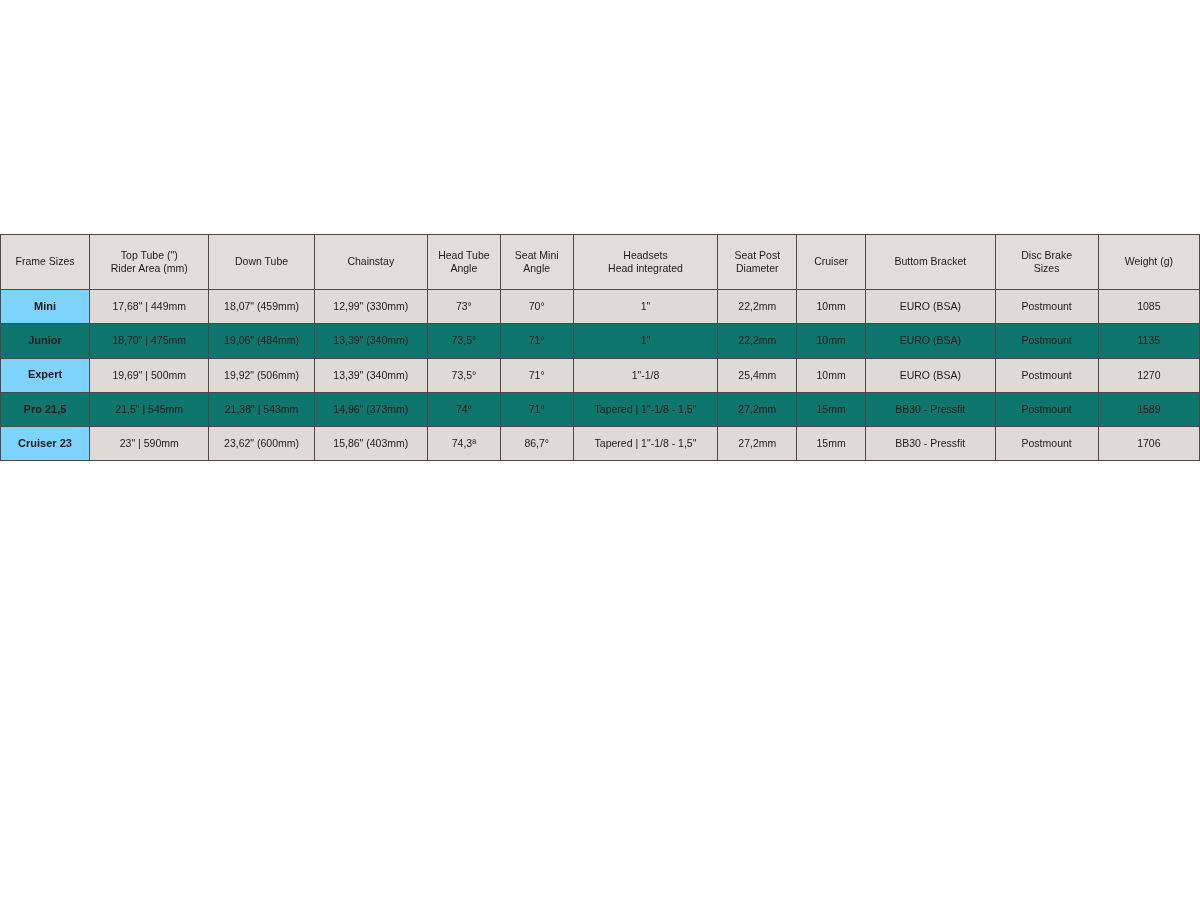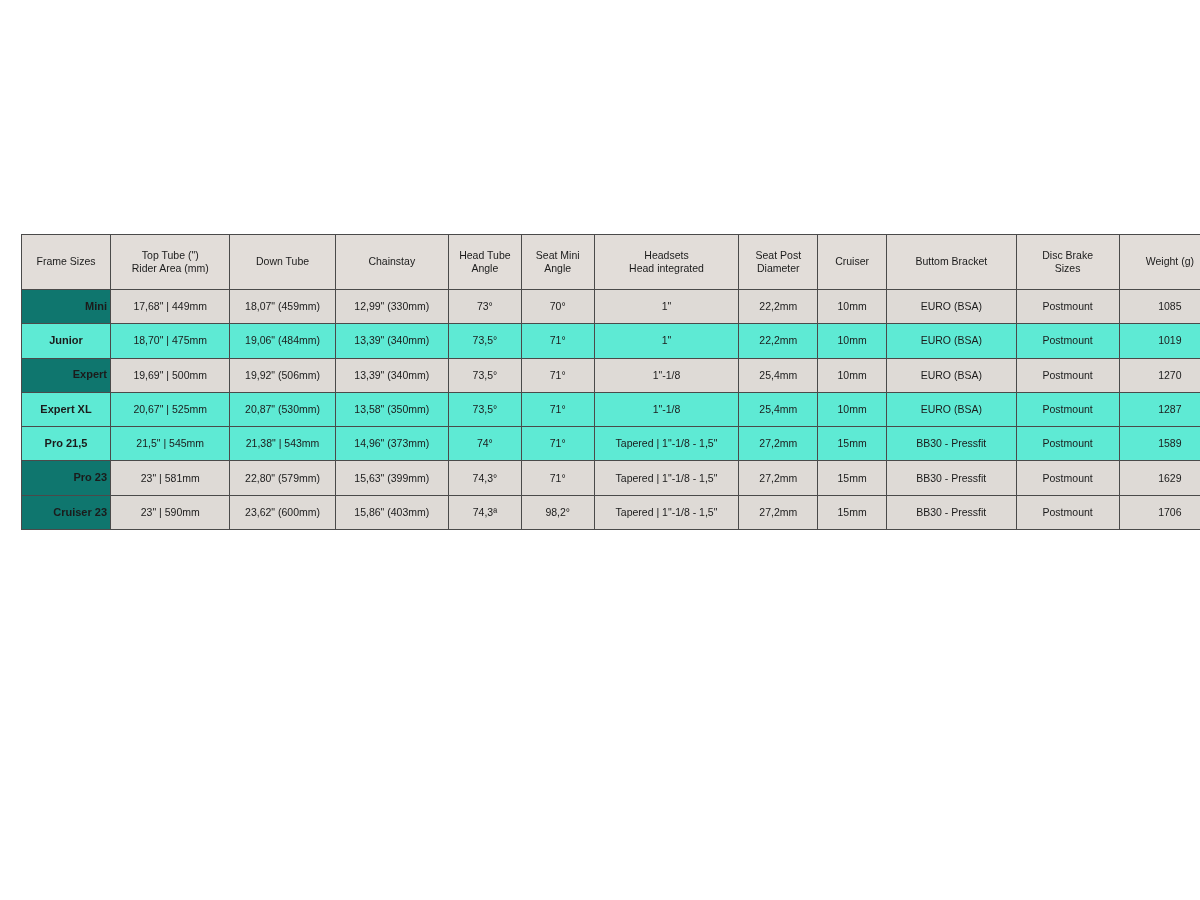--- a/index.html
+++ b/index.html
@@ -15,21 +15,20 @@
     width: 1200px;
     height: 900px;
     background: #ffffff;
     overflow: hidden;
   }
   #geo-table-wrap {
     position: absolute;
     left: 0px;
     top: 234px;
     width: 1128px;
-    margin-left: 21px;
   }
   table.geo {
     border-collapse: collapse;
     width: 1200px;
     table-layout: fixed;
   }
   table.geo th, table.geo td {
     border: 1px solid #4a4a4a;
     text-align: center;
     vertical-align: middle;
@@ -47,30 +46,29 @@
   table.geo thead th .hdr-line2 {
     display: block;
   }
   table.geo tbody tr {
     height: 34.3px;
   }
   table.geo tbody tr.row-alt td {
     background: #dedad6;
   }
   table.geo tbody tr.row-plain td {
-    background: #5eead4;
+    background: #0f766e;
   }
   table.geo tbody td.col-size {
     background: #e2ddd9;
     font-weight: 700;
     font-size: 11px;
   }
   table.geo tbody tr.row-alt td.col-size {
-    background: #0f766e;
-    text-align: right;
+    background: #7dd3fc;
   }
   
   col.c0  { width: 88px; }
   col.c1  { width: 118px; }
   col.c2  { width: 104px; }
   col.c3  { width: 112px; }
   col.c4  { width: 72px; }
   col.c5  { width: 72px; }
   col.c6  { width: 143px; }
   col.c7  { width: 78px; }
@@ -135,85 +133,57 @@
             <td>18,70" | 475mm</td>
             <td>19,06" (484mm)</td>
             <td>13,39" (340mm)</td>
             <td>73,5°</td>
             <td>71°</td>
             <td>1"</td>
             <td>22,2mm</td>
             <td>10mm</td>
             <td>EURO (BSA)</td>
             <td>Postmount</td>
-            <td>1019</td>
+            <td>1135</td>
           </tr>
           <tr class="row-alt">
             <td class="col-size">Expert</td>
             <td>19,69" | 500mm</td>
             <td>19,92" (506mm)</td>
             <td>13,39" (340mm)</td>
             <td>73,5°</td>
             <td>71°</td>
             <td>1"-1/8</td>
             <td>25,4mm</td>
             <td>10mm</td>
             <td>EURO (BSA)</td>
             <td>Postmount</td>
             <td>1270</td>
           </tr>
           <tr class="row-plain">
-            <td class="col-size">Expert XL</td>
-            <td>20,67" | 525mm</td>
-            <td>20,87" (530mm)</td>
-            <td>13,58" (350mm)</td>
-            <td>73,5°</td>
-            <td>71°</td>
-            <td>1"-1/8</td>
-            <td>25,4mm</td>
-            <td>10mm</td>
-            <td>EURO (BSA)</td>
-            <td>Postmount</td>
-            <td>1287</td>
-          </tr>
-          <tr class="row-plain">
             <td class="col-size">Pro 21,5</td>
             <td>21,5" | 545mm</td>
             <td>21,38" | 543mm</td>
             <td>14,96" (373mm)</td>
             <td>74°</td>
             <td>71°</td>
             <td>Tapered | 1"-1/8  -  1,5"</td>
             <td>27,2mm</td>
             <td>15mm</td>
             <td>BB30 - Pressfit</td>
             <td>Postmount</td>
             <td>1589</td>
           </tr>
           <tr class="row-alt">
-            <td class="col-size">Pro 23</td>
-            <td>23" | 581mm</td>
-            <td>22,80" (579mm)</td>
-            <td>15,63" (399mm)</td>
-            <td>74,3°</td>
-            <td>71°</td>
-            <td>Tapered | 1"-1/8  -  1,5"</td>
-            <td>27,2mm</td>
-            <td>15mm</td>
-            <td>BB30 - Pressfit</td>
-            <td>Postmount</td>
-            <td>1629</td>
-          </tr>
-          <tr class="row-alt">
             <td class="col-size">Cruiser 23</td>
             <td>23" | 590mm</td>
             <td>23,62" (600mm)</td>
             <td>15,86" (403mm)</td>
             <td>74,3ª</td>
-            <td>98,2°</td>
+            <td>86,7°</td>
             <td>Tapered | 1"-1/8  -  1,5"</td>
             <td>27,2mm</td>
             <td>15mm</td>
             <td>BB30 - Pressfit</td>
             <td>Postmount</td>
             <td>1706</td>
           </tr>
         </tbody>
     </table>
   </div>

